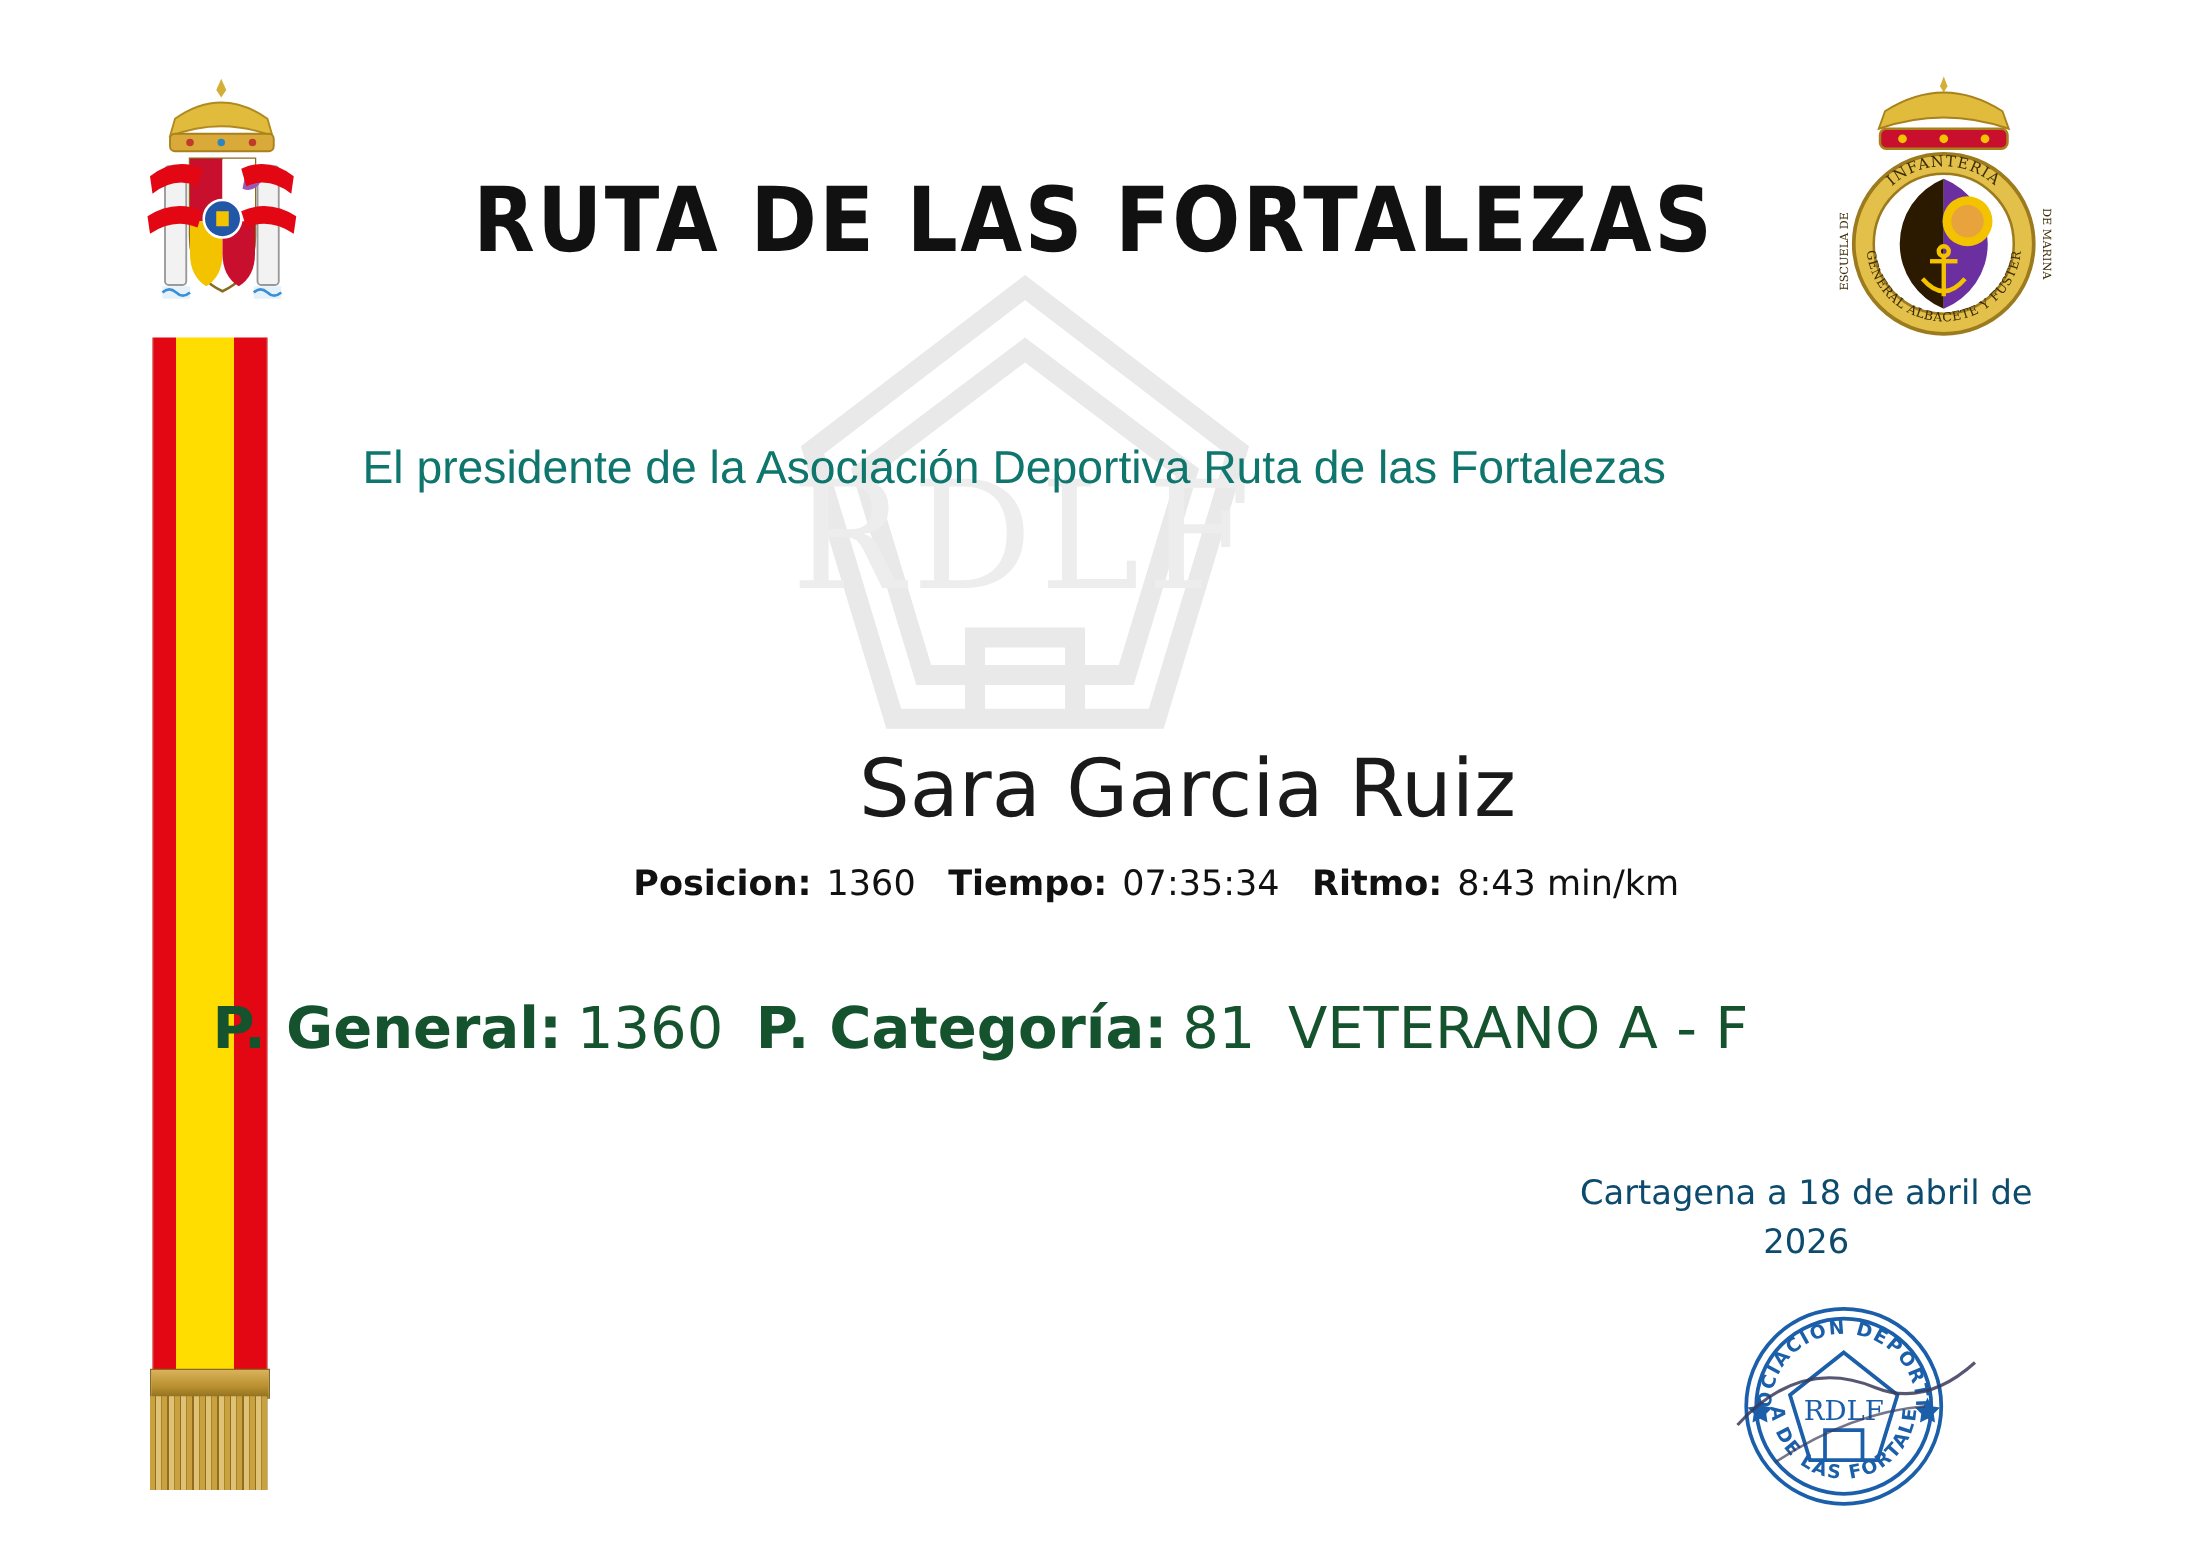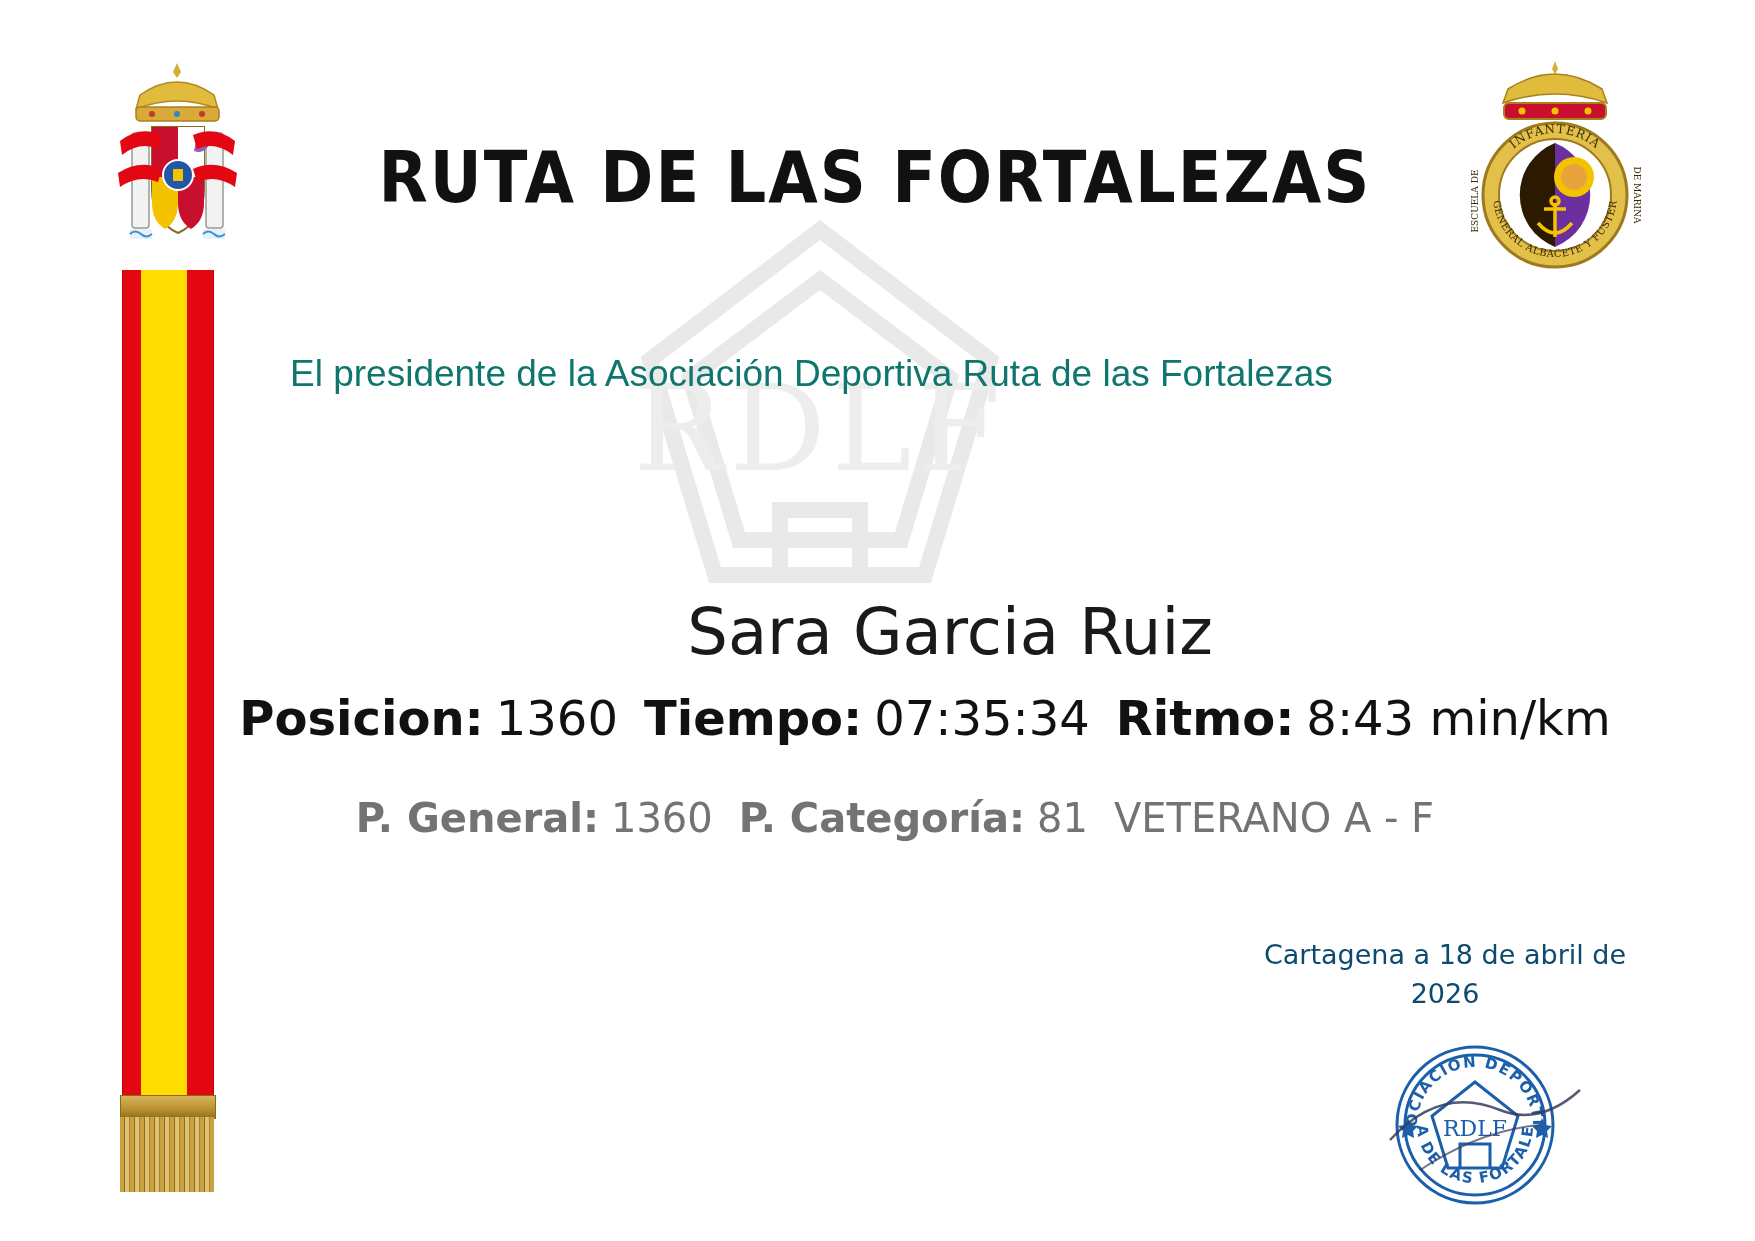--- a/index.html
+++ b/index.html
@@ -132,33 +132,32 @@
     z-index: 3;
   }
 
   
   .results-row-1 {
     position: absolute;
     left: 200px;
     top: 690px;
     width: 1450px;
     text-align: center;
-    font-size: 48px;
+    font-size: 28px;
     color: #111;
     z-index: 3;
     white-space: nowrap;
   }
   .results-row-2 {
     position: absolute;
     left: 170px;
     top: 795px;
     width: 1450px;
-    text-align: center;
-    font-size: 40px;
-    color: #737373;
+    font-size: 46px;
+    color: #14532d;
     z-index: 3;
     white-space: nowrap;
   }
   .lbl { font-weight: bold; }
   .val { font-weight: normal; }
   .sp { display: inline-block; width: 26px; }
   .sp-sm { display: inline-block; width: 12px; }
 
   
   .sign-block {

